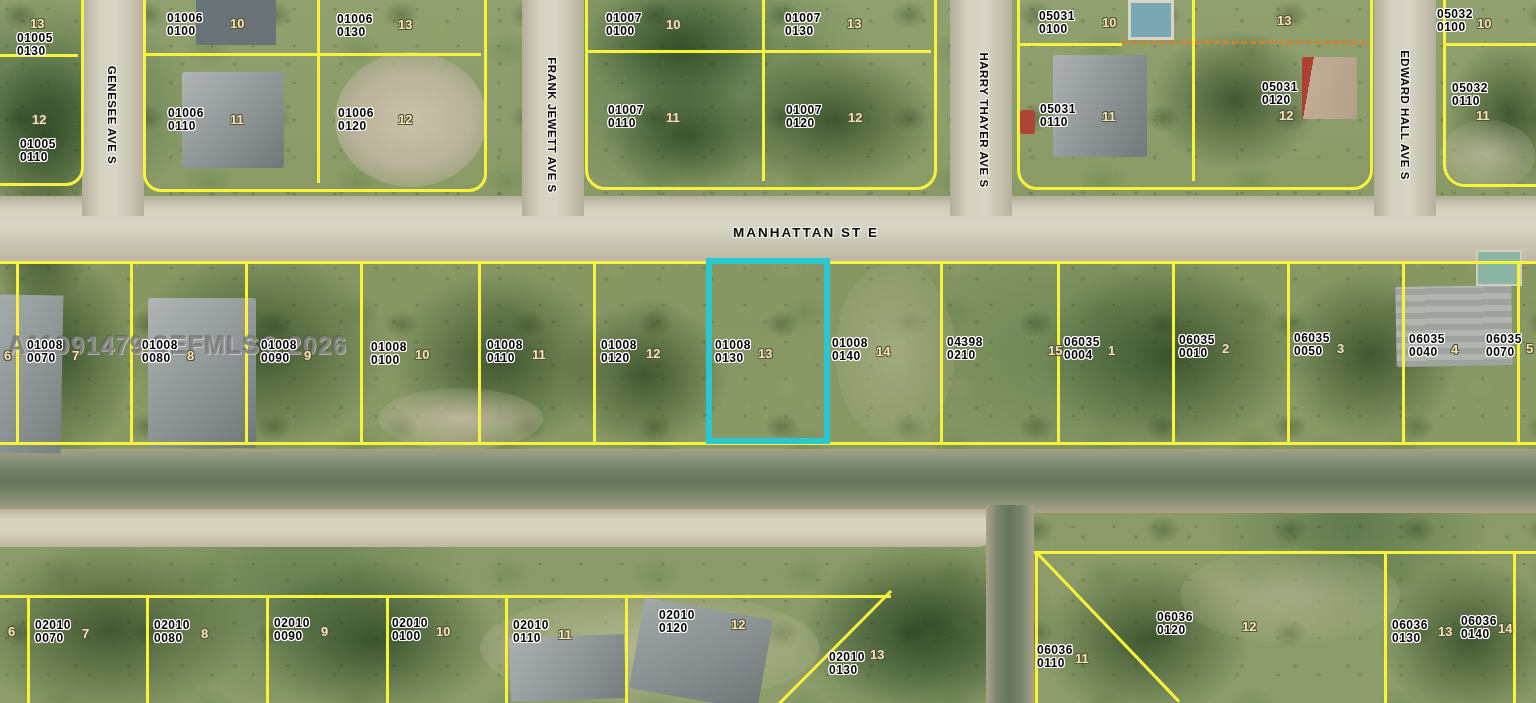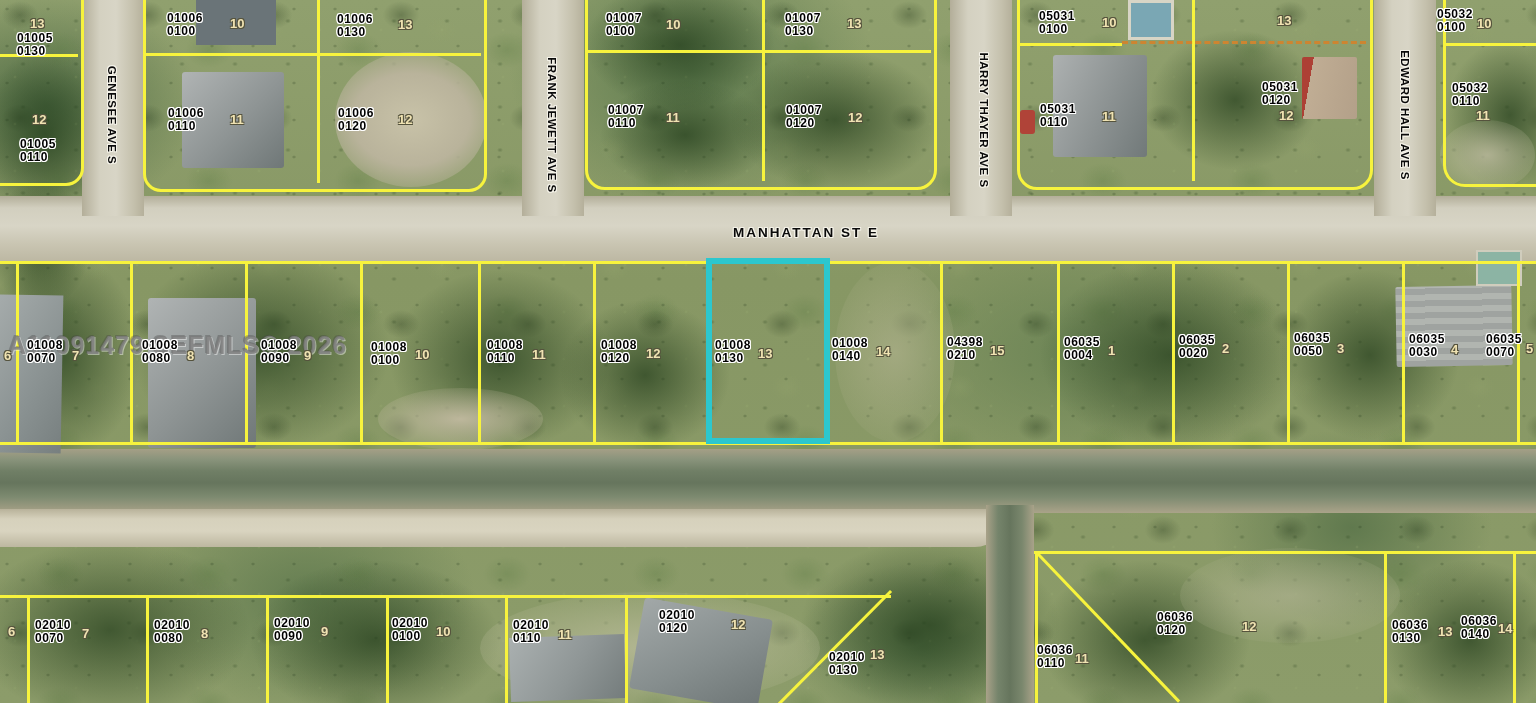--- a/index.html
+++ b/index.html
@@ -279,39 +279,39 @@
     <div class="lotnum" style="left: 758px; top: 346px;">13</div>
     <div class="plabel" style="left: 832px; top: 337px;">
       <span>01008</span>
       <span>0140</span>
     </div>
     <div class="lotnum" style="left: 876px; top: 344px;">14</div>
     <div class="plabel" style="left: 947px; top: 336px;">
       <span>04398</span>
       <span>0210</span>
     </div>
-    <div class="lotnum" style="left: 990px; top: 343px;">15</div>
+    <div class="lotnum" style="left: 1048px; top: 343px;">15</div>
     <div class="plabel" style="left: 1064px; top: 336px;">
       <span>06035</span>
       <span>0004</span>
     </div>
     <div class="lotnum" style="left: 1108px; top: 343px;">1</div>
     <div class="plabel" style="left: 1179px; top: 334px;">
       <span>06035</span>
-      <span>0020</span>
+      <span>0010</span>
     </div>
     <div class="lotnum" style="left: 1222px; top: 341px;">2</div>
     <div class="plabel" style="left: 1294px; top: 332px;">
       <span>06035</span>
       <span>0050</span>
     </div>
     <div class="lotnum" style="left: 1337px; top: 341px;">3</div>
     <div class="plabel" style="left: 1409px; top: 333px;">
       <span>06035</span>
-      <span>0030</span>
+      <span>0040</span>
     </div>
     <div class="lotnum" style="left: 1451px; top: 342px;">4</div>
     <div class="plabel" style="left: 1486px; top: 333px;">
       <span>06035</span>
       <span>0070</span>
     </div>
     <div class="lotnum" style="left: 1526px; top: 341px;">5</div>
     <div class="lotnum" style="left: 8px; top: 624px;">6</div>
     <div class="plabel" style="left: 35px; top: 619px;">
       <span>02010</span>

